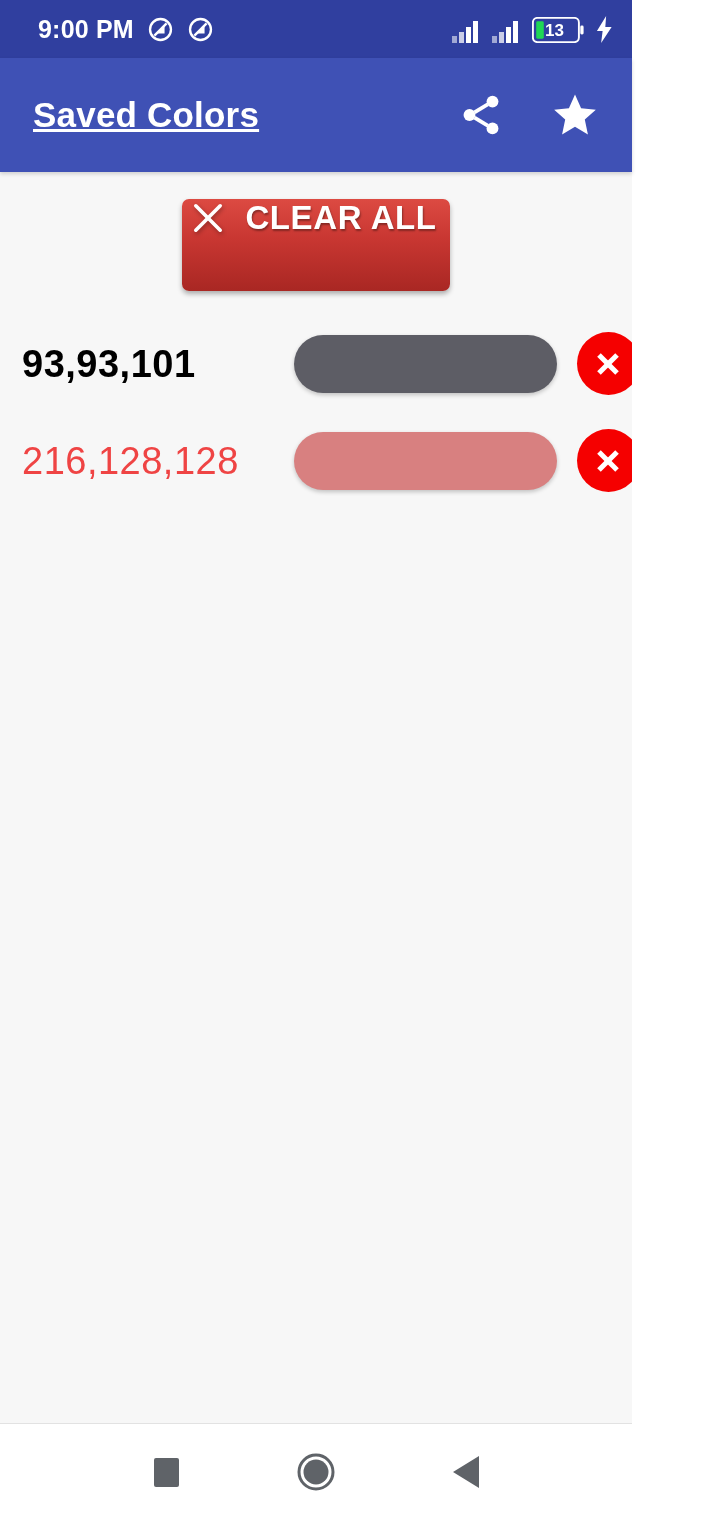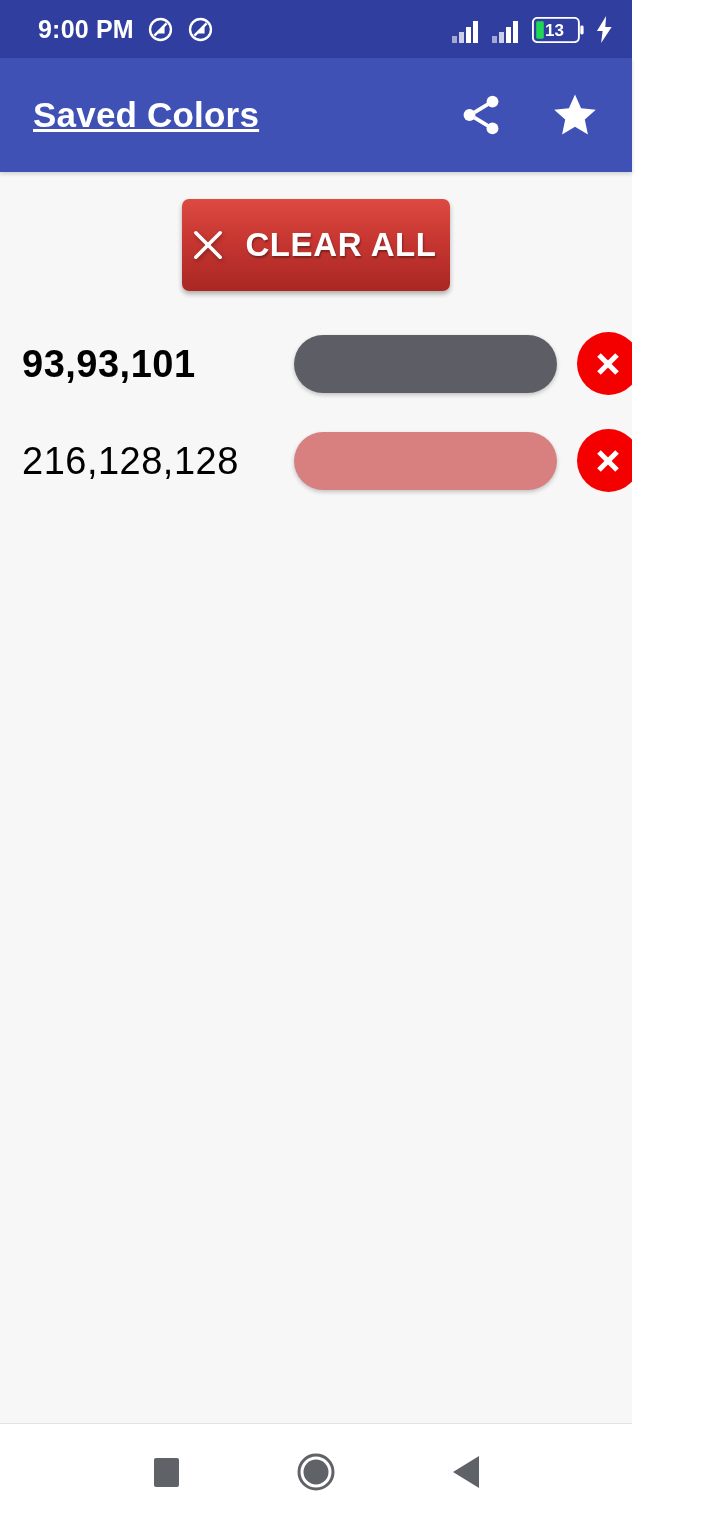--- a/index.html
+++ b/index.html
@@ -98,21 +98,20 @@
   }
 
   .clear-all-wrap {
     width: 100%;
     display: flex;
     justify-content: center;
     padding-top: 27px;
   }
   .clear-all-btn {
     display: inline-flex;
-    align-items: center;
     justify-content: center;
     gap: 18px;
     width: 268px;
     height: 92px;
     border: none;
     border-radius: 7px;
     background: linear-gradient(180deg, #dc4a42 0%, #c93732 42%, #a92723 100%);
     box-shadow: 0 3px 5px rgba(0,0,0,0.30);
     cursor: pointer;
     padding: 0 10px 0 4px;
@@ -322,21 +321,21 @@
               <svg class="icon-svg" width="38" height="38" viewBox="0 0 24 24">
                 <line x1="6.3" y1="6.3" x2="17.7" y2="17.7" stroke="#ffffff" stroke-width="3.2" stroke-linecap="butt"></line>
                 <line x1="17.7" y1="6.3" x2="6.3" y2="17.7" stroke="#ffffff" stroke-width="3.2" stroke-linecap="butt"></line>
               </svg>
             </span>
           </button>
         </div>
       </div>
 
       <div class="color-row">
-        <span class="rgb-label" style="color: #000000;">216,128,128</span>
+        <span class="rgb-label" style="color: #ef4444;">216,128,128</span>
         <div class="swatch-cell">
           <div class="swatch" style="background: rgb(216, 128, 128);"></div>
         </div>
         <div class="delete-cell">
           <button class="delete-btn" style="background: rgb(245, 0, 0);">
             <span>
               <svg class="icon-svg" width="38" height="38" viewBox="0 0 24 24">
                 <line x1="6.3" y1="6.3" x2="17.7" y2="17.7" stroke="#ffffff" stroke-width="3.2" stroke-linecap="butt"></line>
                 <line x1="17.7" y1="6.3" x2="6.3" y2="17.7" stroke="#ffffff" stroke-width="3.2" stroke-linecap="butt"></line>
               </svg>

